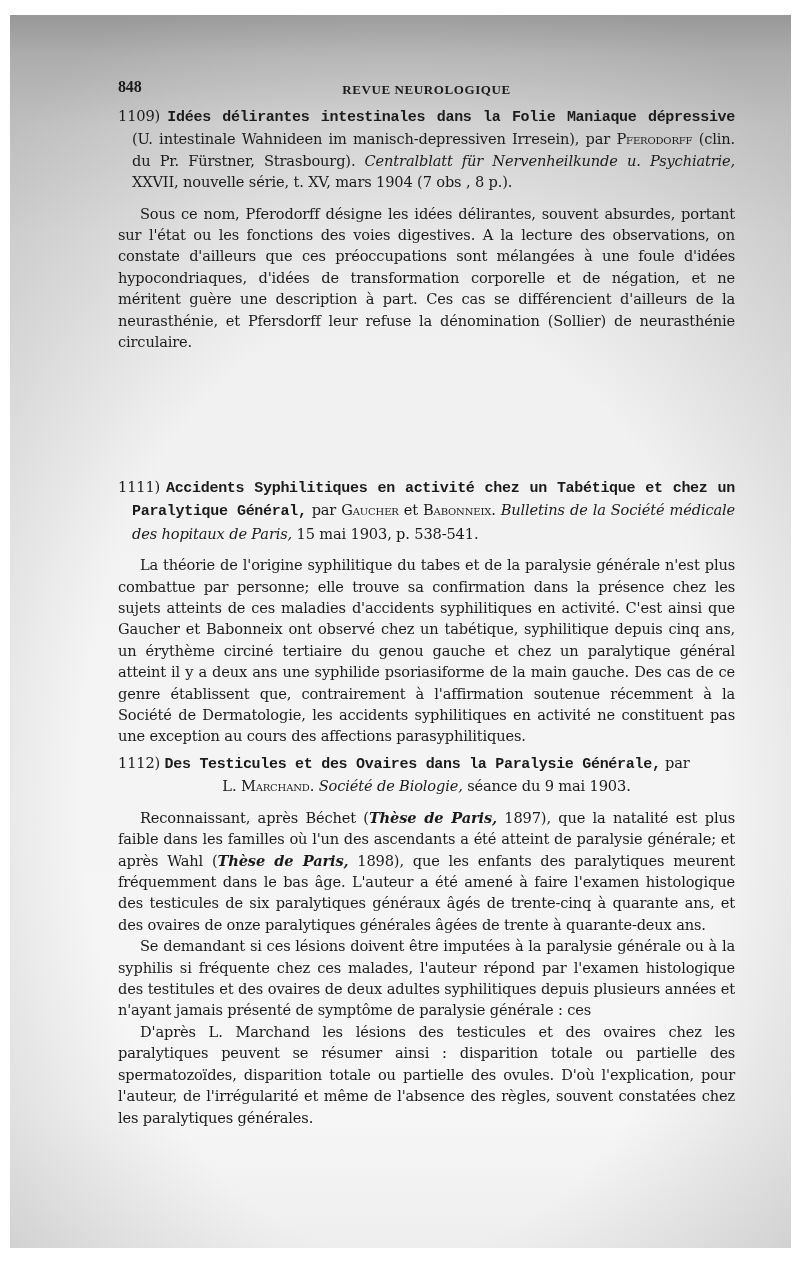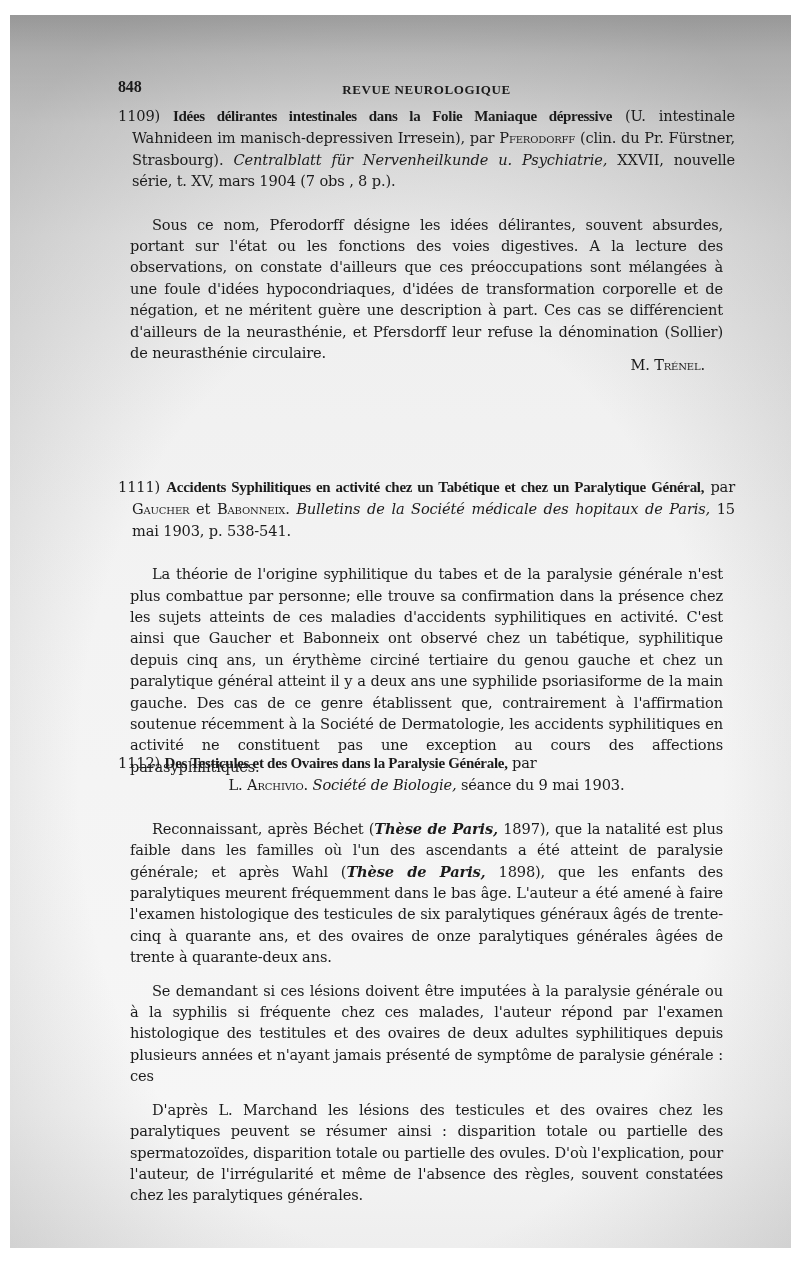--- a/index.html
+++ b/index.html
@@ -17,24 +17,24 @@
     font-size: 14.6px;
     line-height: 21.4px;
     letter-spacing: -0.15px;
   }
   .header { position: absolute; left: 0; top: 76px; width: 617px; height: 22px; }
   .page-num { position: absolute; left: 0; top: 0; font-size: 16px; font-weight: bold; font-family: "Liberation Serif", serif; }
   .running-head { position: absolute; left: 0; right: 0; top: 3px; text-align: center; font-size: 13px; letter-spacing: 0.6px; font-weight: bold; font-family: "Liberation Serif", serif; }
   .entry { position: absolute; left: 0; width: 617px; }
   .head { text-align: justify; text-align-last: left; padding-left: 14px; text-indent: -14px; }
   .head .num { font-weight: normal; }
-  .head .title { font-weight: bold; font-family: Liberation Serif, serif; font-size: 15px; letter-spacing: -0.3px; }
+  .head .title { font-weight: bold; font-family: Liberation Mono, monospace; font-size: 15px; letter-spacing: -0.3px; }
   .sc { font-variant: small-caps; }
   .it { font-style: italic; }
-  .body-p { text-align: justify; text-indent: 22px; margin: 12px; }
+  .body-p { text-align: justify; text-indent: 22px; margin: 0; }
   .sig { display: block; text-align: right; margin-top: -21.4px; padding-right: 30px; }
   .sig-wrap { position: relative; }
   .gap { height: 10px; }
   .centered-line { text-align: center; }
 </style>
 </head>
 <body>
 
 <div class="scan"></div>
 
@@ -51,21 +51,20 @@
       <span class="title">Idées délirantes intestinales dans la Folie Maniaque dépressive</span>
       <span>(U. intestinale Wahnideen im manisch-depressiven Irresein), par</span>
       <span class="sc">Pferodorff</span>
       <span>(clin. du Pr. Fürstner, Strasbourg).</span>
       <span class="it">Centralblatt für Nervenheilkunde u. Psychiatrie,</span>
       <span>XXVII, nouvelle série, t. XV, mars 1904 (7 obs , 8 p.).</span>
     </div>
     <div class="gap"></div>
     <div class="sig-wrap">
       <p class="body-p">Sous ce nom, Pferodorff désigne les idées délirantes, souvent absurdes, portant sur l'état ou les fonctions des voies digestives. A la lecture des observations, on constate d'ailleurs que ces préoccupations sont mélangées à une foule d'idées hypocondriaques, d'idées de transformation corporelle et de négation, et ne méritent guère une description à part. Ces cas se différencient d'ailleurs de la neurasthénie, et Pfersdorff leur refuse la dénomination (Sollier) de neurasthénie circulaire.</p>
-      <span class="sig sc">M. Trénel.</span>
     </div>
   </div>
 
   <div class="entry" style="top:350px;">
     <div class="gap"></div>
   </div>
 
   <div class="entry" style="top:476px;">
     <div class="head">
       <span class="num">1111)</span>
@@ -83,21 +82,21 @@
     </div>
   </div>
 
   <div class="entry" style="top:752px;">
     <div class="head">
       <span class="num">1112)</span>
       <span class="title">Des Testicules et des Ovaires dans la Paralysie Générale,</span>
       <span>par</span>
     </div>
     <div class="centered-line">
-      <span class="sc">L. Archivio.</span>
+      <span class="sc">L. Marchand.</span>
       <span class="it">Société de Biologie,</span>
       <span>séance du 9 mai 1903.</span>
     </div>
     <div class="gap"></div>
     <p class="body-p"><span>Reconnaissant, après Béchet (</span><span class="it" style="font-weight:bold">Thèse de Paris,</span><span> 1897), que la natalité est plus faible dans les familles où l'un des ascendants a été atteint de paralysie générale; et après Wahl (</span><span class="it" style="font-weight:bold">Thèse de Paris,</span><span> 1898), que les enfants des paralytiques meurent fréquemment dans le bas âge. L'auteur a été amené à faire l'examen histologique des testicules de six paralytiques généraux âgés de trente-cinq à quarante ans, et des ovaires de onze paralytiques générales âgées de trente à quarante-deux ans.</span></p>
     <p class="body-p">Se demandant si ces lésions doivent être imputées à la paralysie générale ou à la syphilis si fréquente chez ces malades, l'auteur répond par l'examen histologique des testitules et des ovaires de deux adultes syphilitiques depuis plusieurs années et n'ayant jamais présenté de symptôme de paralysie générale : ces</p>
     <p class="body-p">D'après L. Marchand les lésions des testicules et des ovaires chez les paralytiques peuvent se résumer ainsi : disparition totale ou partielle des spermatozoïdes, disparition totale ou partielle des ovules. D'où l'explication, pour l'auteur, de l'irrégularité et même de l'absence des règles, souvent constatées chez les paralytiques générales.</p>
   </div>
 
 </div>

